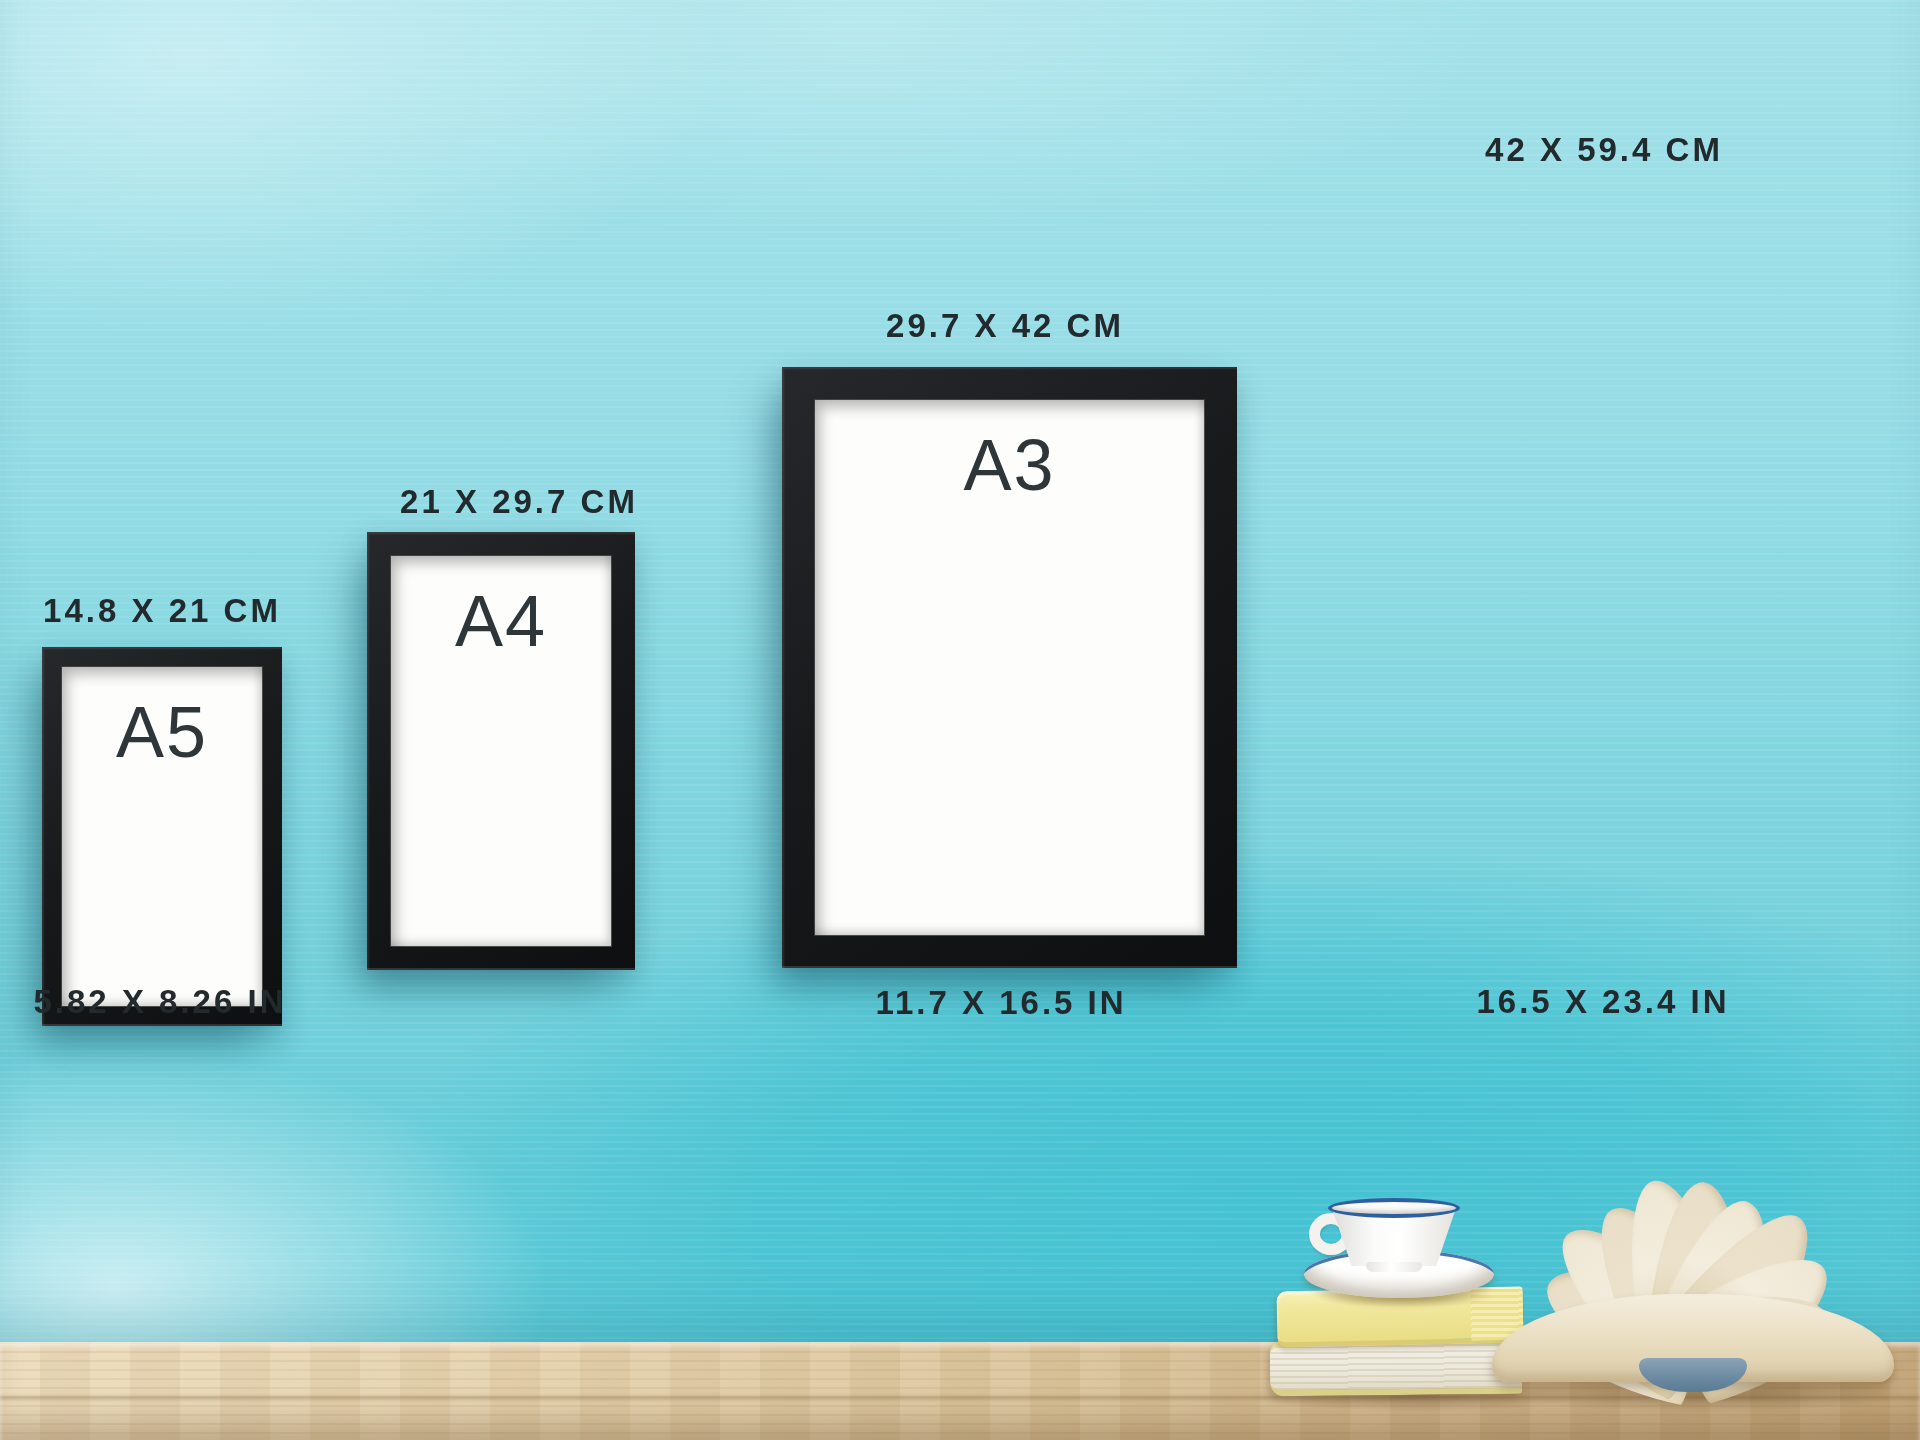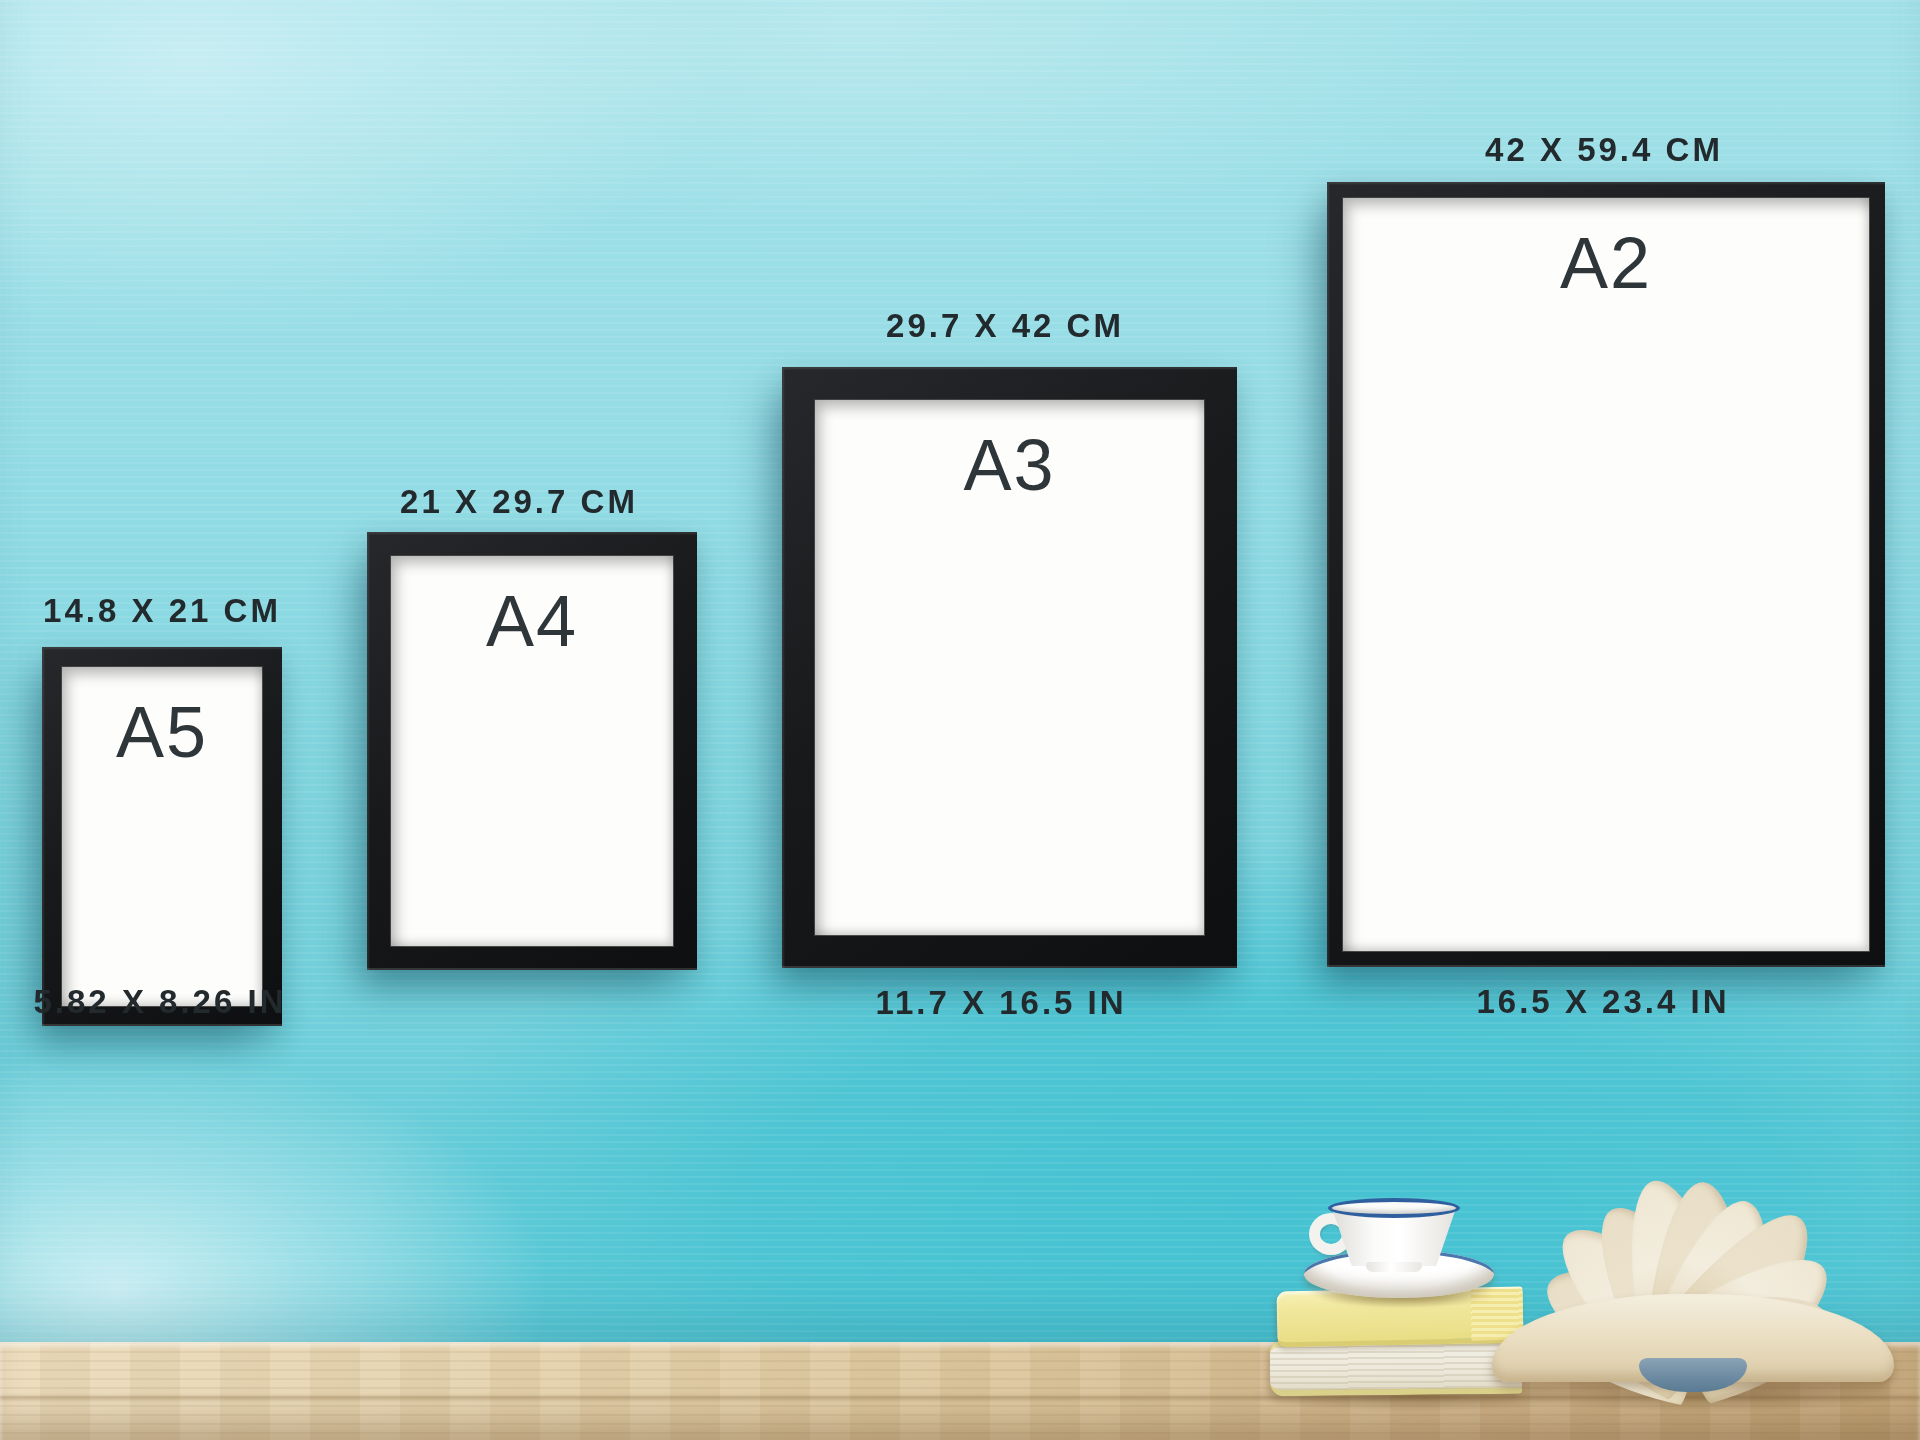--- a/index.html
+++ b/index.html
@@ -52,21 +52,21 @@
       inset 0 0 0 1px rgba(0,0,0,.65),
       inset 6px 8px 14px rgba(0,0,0,.28),
       inset -4px -5px 10px rgba(0,0,0,.16);
     display:flex; justify-content:center; align-items:flex-start;
   }
   .size-letter {
     margin-top:30px; font-size:72px; line-height:1;
     font-weight:400; letter-spacing:2px; color:#2f3639;
   }
   #f-a5 { left:42px;   top:647px; width:240px; height:379px; padding:19px; }
-  #f-a4 { left:367px;  top:532px; width:330px; height:438px; padding:23px; }
+  #f-a4 { left:367px;  top:532px; width:268px; height:438px; padding:23px; }
   #f-a3 { left:782px;  top:367px; width:455px; height:601px; padding:32px; }
   #f-a2 { left:1327px; top:182px; width:558px; height:785px; padding:15px; }
 
   
   .dim-label {
     position:absolute; width:420px; text-align:center;
     font-weight:700; font-size:33px; letter-spacing:3px; color:#222a2d;
   }
   #cm-a5 { left:-48px;  top:592px; }
   #cm-a4 { left:309px;  top:483px; }
@@ -202,25 +202,20 @@
 
   <div class="dim-label" id="cm-a3">29.7 X 42 CM</div>
   <div class="pframe" id="f-a3">
     <div class="paper">
       <div class="size-letter">A3</div>
     </div>
   </div>
   <div class="dim-label" id="in-a3">11.7 X 16.5 IN</div>
 
   <div class="dim-label" id="cm-a2">42 X 59.4 CM</div>
-  <div class="pframe" id="f-a2">
-    <div class="paper">
-      <div class="size-letter">A2</div>
-    </div>
-  </div>
   <div class="dim-label" id="in-a2">16.5 X 23.4 IN</div>
 
   <div class="contact-shadow" id="sh-books"></div>
   <div class="contact-shadow" id="sh-openbook"></div>
 
   <div class="book-bottom"></div>
   <div class="book-top"></div>
   <div class="saucer-shadow"></div>
   <div class="saucer"></div>
   <div class="cup-handle"></div>

